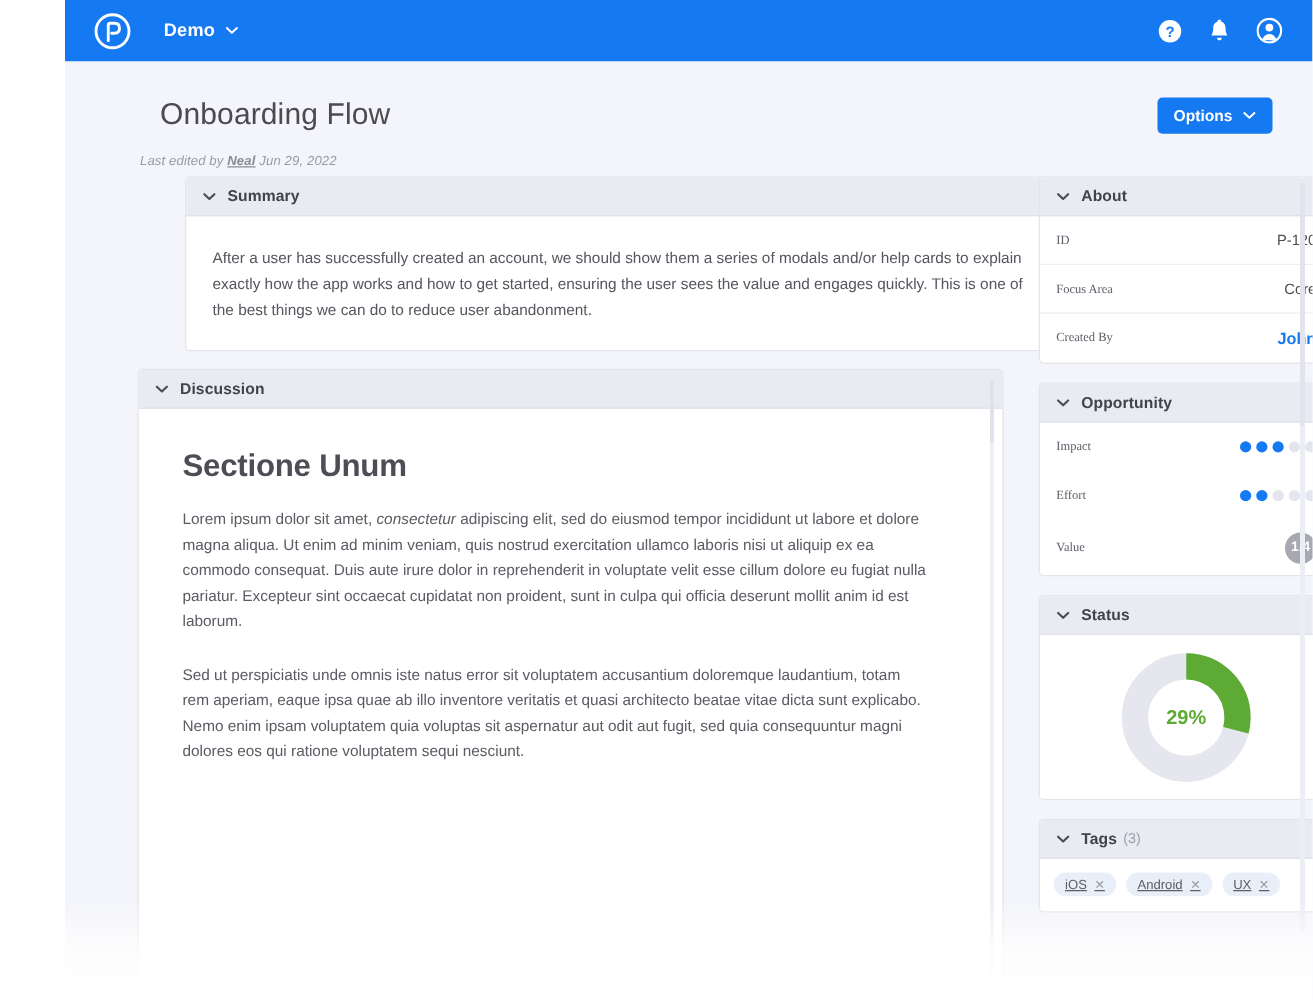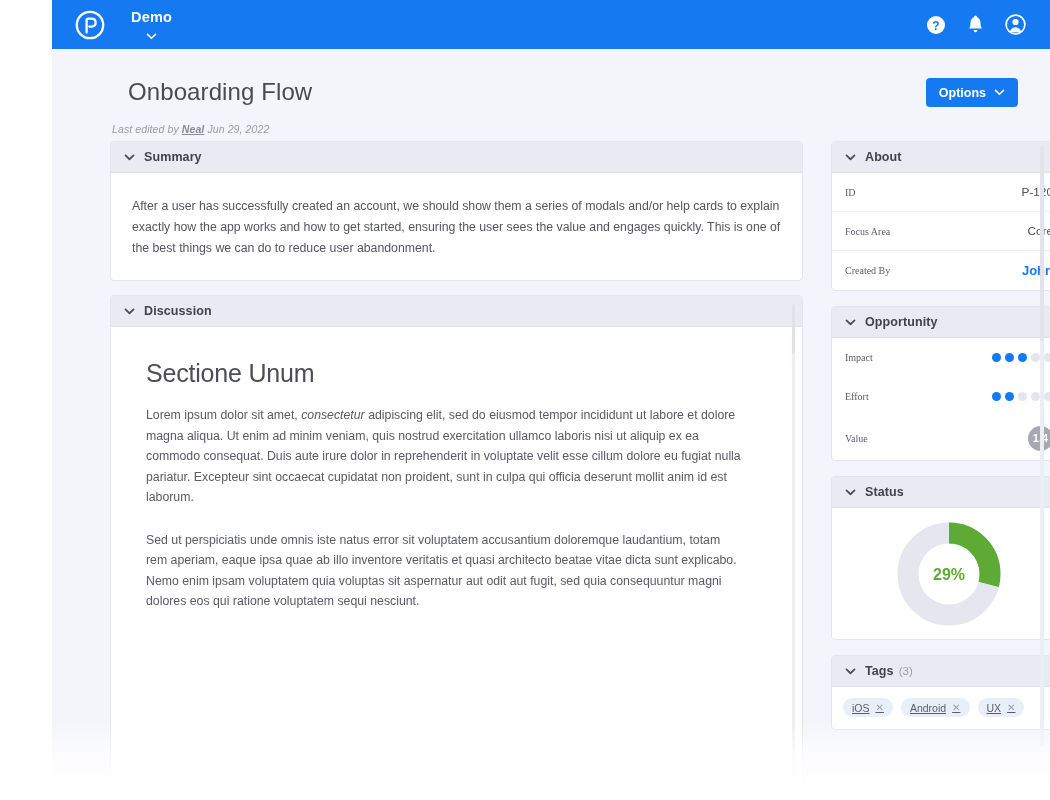--- a/index.html
+++ b/index.html
@@ -57,21 +57,20 @@
   #workspace-switcher {
     margin-left: 26px;
     display: flex;
     align-items: center;
     gap: 8px;
     color: #ffffff;
     font-size: 14.5px;
     font-weight: bold;
     letter-spacing: 0.2px;
     cursor: pointer;
-    flex-direction: column;
   }
   #topbar-actions {
     margin-left: auto;
     margin-right: 24px;
     display: flex;
     align-items: center;
     gap: 19px;
   }
   .topbar-icon {
     width: 21px;
@@ -170,21 +169,21 @@
   }
 
   
   #main-col {
     position: absolute;
     left: 58px;
     top: 141px;
     width: 693px;
     z-index: 5;
   }
-  #summary-card { width: 693px; }
+  #summary-card { width: 693px; margin-left: 38px; }
   #summary-body {
     padding: 23px 21px 21px 21px;
     font-size: 12.3px;
     line-height: 21px;
     color: #55565e;
   }
   #discussion-card {
     width: 693px;
     margin-top: 14px;
     height: 605px;
@@ -192,21 +191,21 @@
   }
   #discussion-body {
     padding: 32px 40px 0 26px;
     position: relative;
     height: 572px;
     box-sizing: border-box;
     overflow: hidden;
   }
   #doc-heading {
     font-size: 25px;
-    font-weight: normal;
+    font-weight: bold;
     color: #4d4e55;
     margin: 0 0 17px 9px;
     letter-spacing: -0.2px;
   }
   .doc-para {
     font-size: 12.3px;
     line-height: 20.5px;
     color: #5a5b63;
     margin: 16px 0 0 9px;
     width: 596px;

